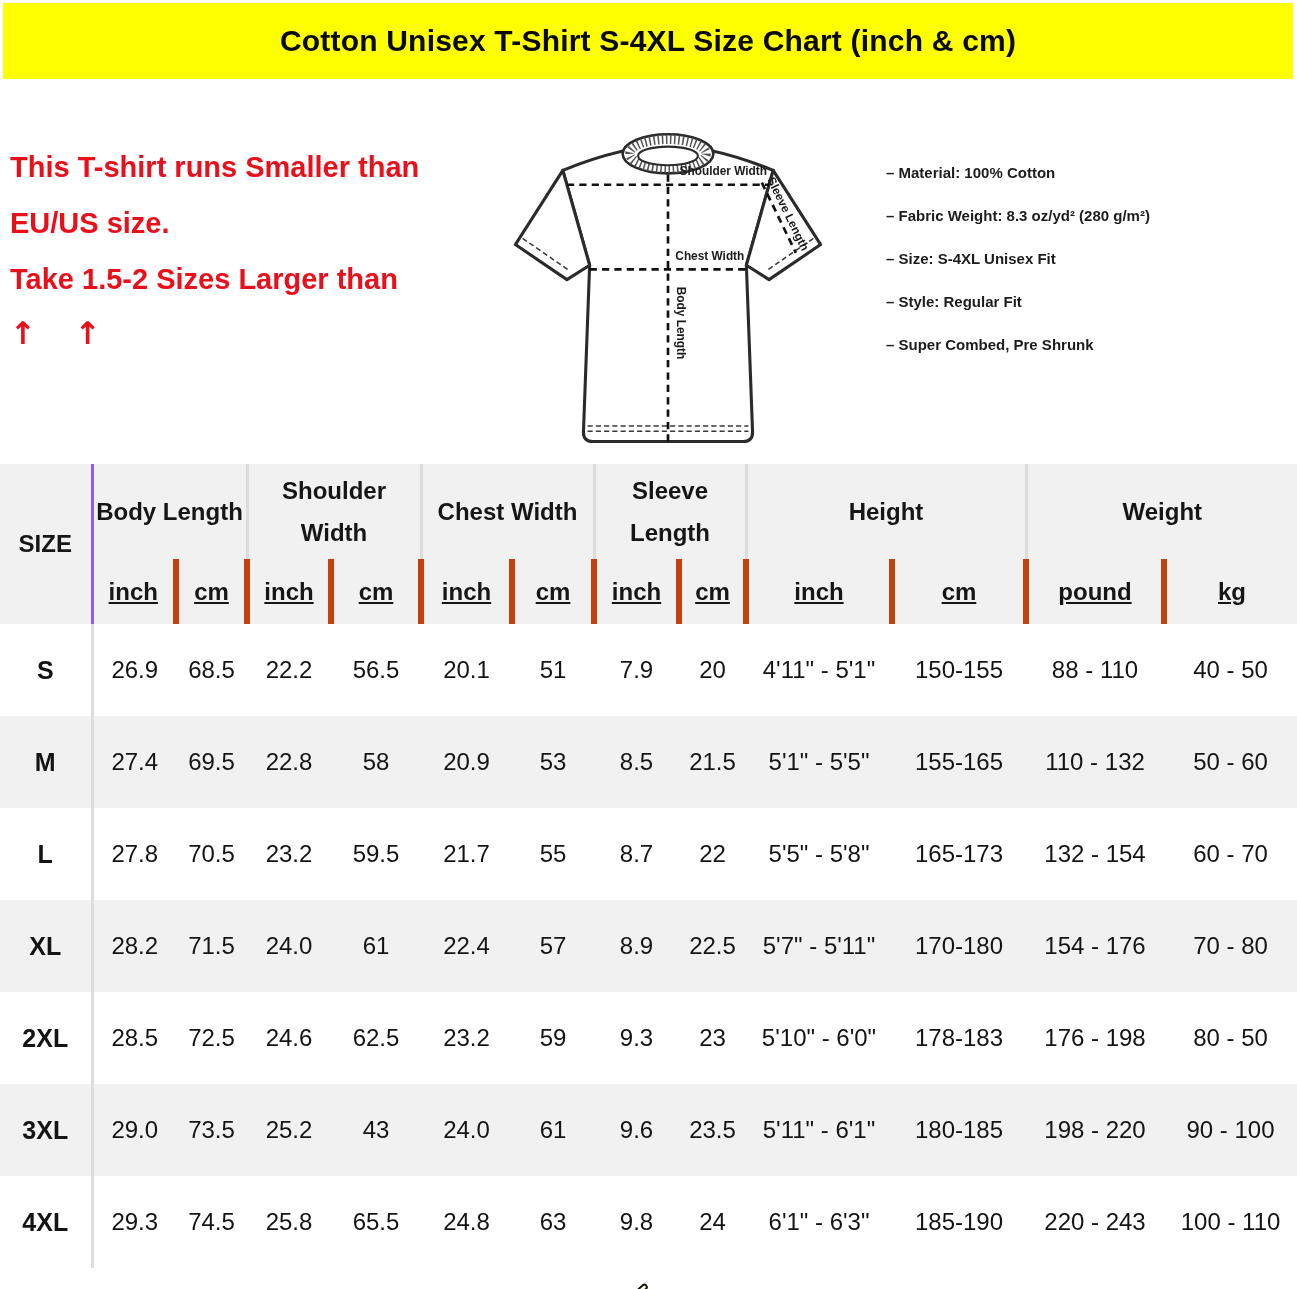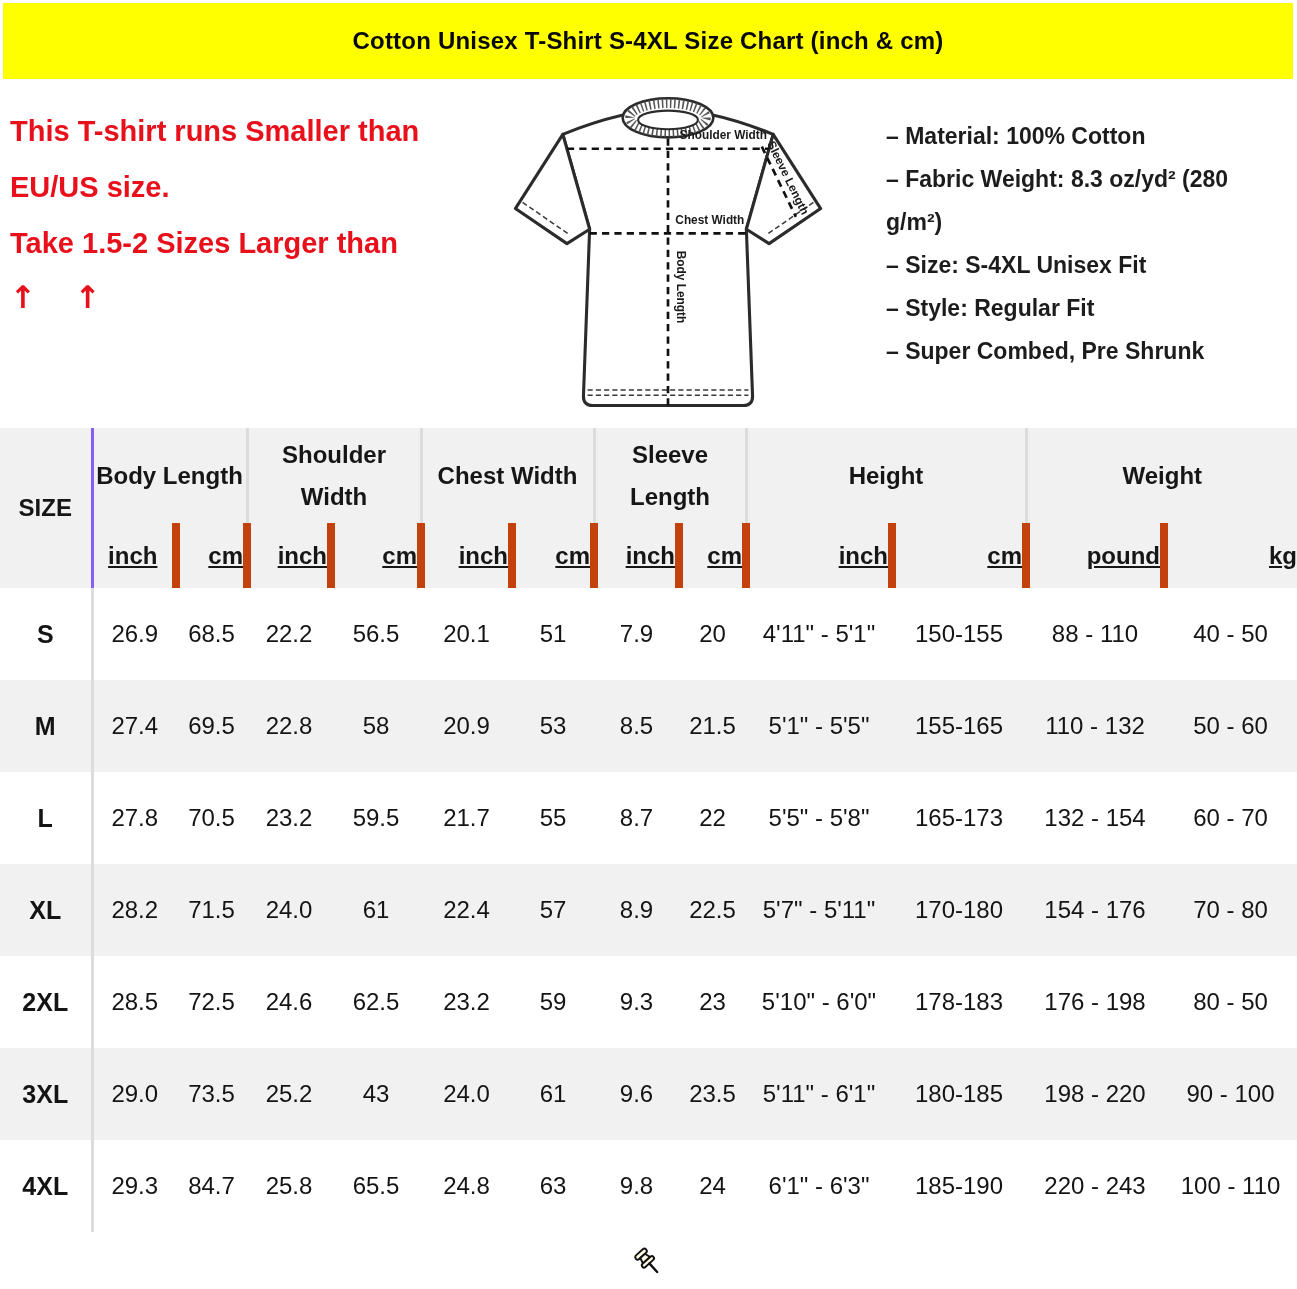--- a/index.html
+++ b/index.html
@@ -14,31 +14,32 @@
   
   .banner {
     margin: 3px 4px 0 3px;
     height: 76px;
     background: #ffff00;
     display: flex;
     align-items: center;
     justify-content: center;
   }
   .banner h1 {
-    font-size: 24px;
+    font-size: 30px;
     font-weight: bold;
     color: #0a0a0a;
     letter-spacing: 0.2px;
   }
 
   
   .top {
     display: flex;
     height: 345px;
     padding: 10px 25px 0 10px;
+    margin-top: 36px;
   }
   .warning {
     width: 492px;
     padding-top: 14px;
     color: #e8101b;
     font-size: 29px;
     font-weight: bold;
     line-height: 56px;
   }
   .warning .arrows {
@@ -50,21 +51,21 @@
   .diagram {
     width: 332px;
     display: flex;
     justify-content: center;
     align-items: flex-start;
     padding-top: 2px;
   }
   .specs {
     flex: 1;
     padding: 26px 6px 0 52px;
-    font-size: 23px;
+    font-size: 15px;
     font-weight: bold;
     color: #1c1c1c;
     line-height: 43px;
   }
   .specs li { list-style: none; }
 
   
   table.size-table {
     width: 1297px;
     border-collapse: collapse;
@@ -74,21 +75,21 @@
   .size-table th, .size-table td {
     text-align: center;
     vertical-align: middle;
     white-space: nowrap;
   }
   .size-table thead th { background: #f1f1f1; font-size: 24px; color: #161616; }
   th.size-th { font-size: 25px; border-right: 3px solid #8b5cf6; }
   tr.group-row th { height: 95px; line-height: 42px; white-space: normal; }
   tr.unit-row th { height: 65px; text-decoration: underline; }
   th.group:not(.first) { border-left: 3px solid #dcdcdc; }
-  th.unit:not(.first) { border-left: 8px solid #c2410c; text-align: right; }
+  th.unit:not(.first) { border-left: 6px solid #c2410c; }
   .size-table tbody td { height: 92px; font-size: 24px; }
   .size-table tbody td.size-cell {
     font-weight: bold;
     font-size: 25px;
     border-right: 3px solid #dcdcdc;
   }
   .size-table tbody tr:nth-child(even) { background: #f1f1f1; }
   .size-table tbody tr:nth-child(odd) { background: #ffffff; }
 
   
@@ -286,21 +287,21 @@
       <td>9.6</td>
       <td>23.5</td>
       <td>5'11" - 6'1"</td>
       <td>180-185</td>
       <td>198 - 220</td>
       <td>90 - 100</td>
     </tr>
     <tr>
       <td class="size-cell">4XL</td>
       <td>29.3</td>
-      <td>84.7</td>
+      <td>74.5</td>
       <td>25.8</td>
       <td>65.5</td>
       <td>24.8</td>
       <td>63</td>
       <td>9.8</td>
       <td>24</td>
       <td>6'1" - 6'3"</td>
       <td>185-190</td>
       <td>220 - 243</td>
       <td>100 - 110</td>

